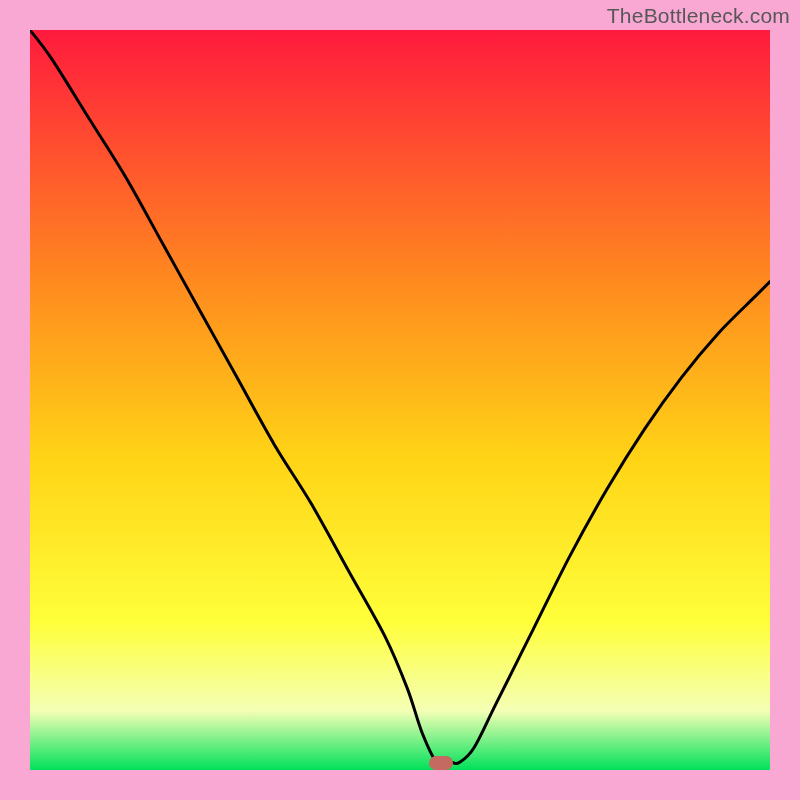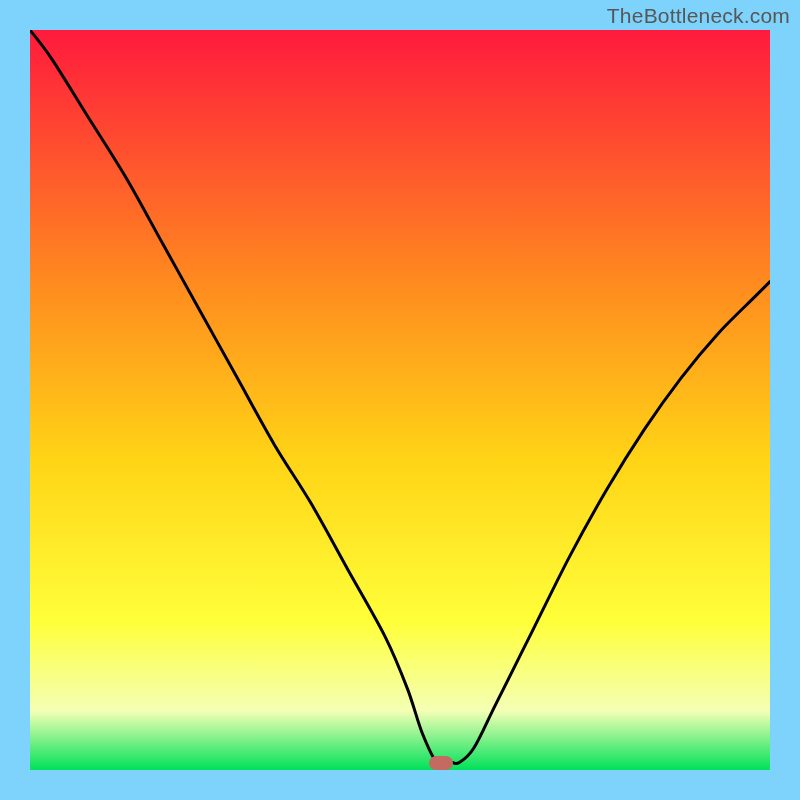--- a/index.html
+++ b/index.html
@@ -8,21 +8,21 @@
     width: 800px;
     height: 800px;
     background: #000;
     overflow: hidden;
     font-family: Arial, Helvetica, sans-serif;
   }
   .stage {
     position: relative;
     width: 800px;
     height: 800px;
-    background: #7dd3fc;
+    background: #f9a8d4;
   }
   .watermark {
     position: absolute;
     top: 4px;
     right: 10px;
     color: #575757;
     font-size: 21px;
     font-weight: 400;
     letter-spacing: 0.2px;
     z-index: 20;

